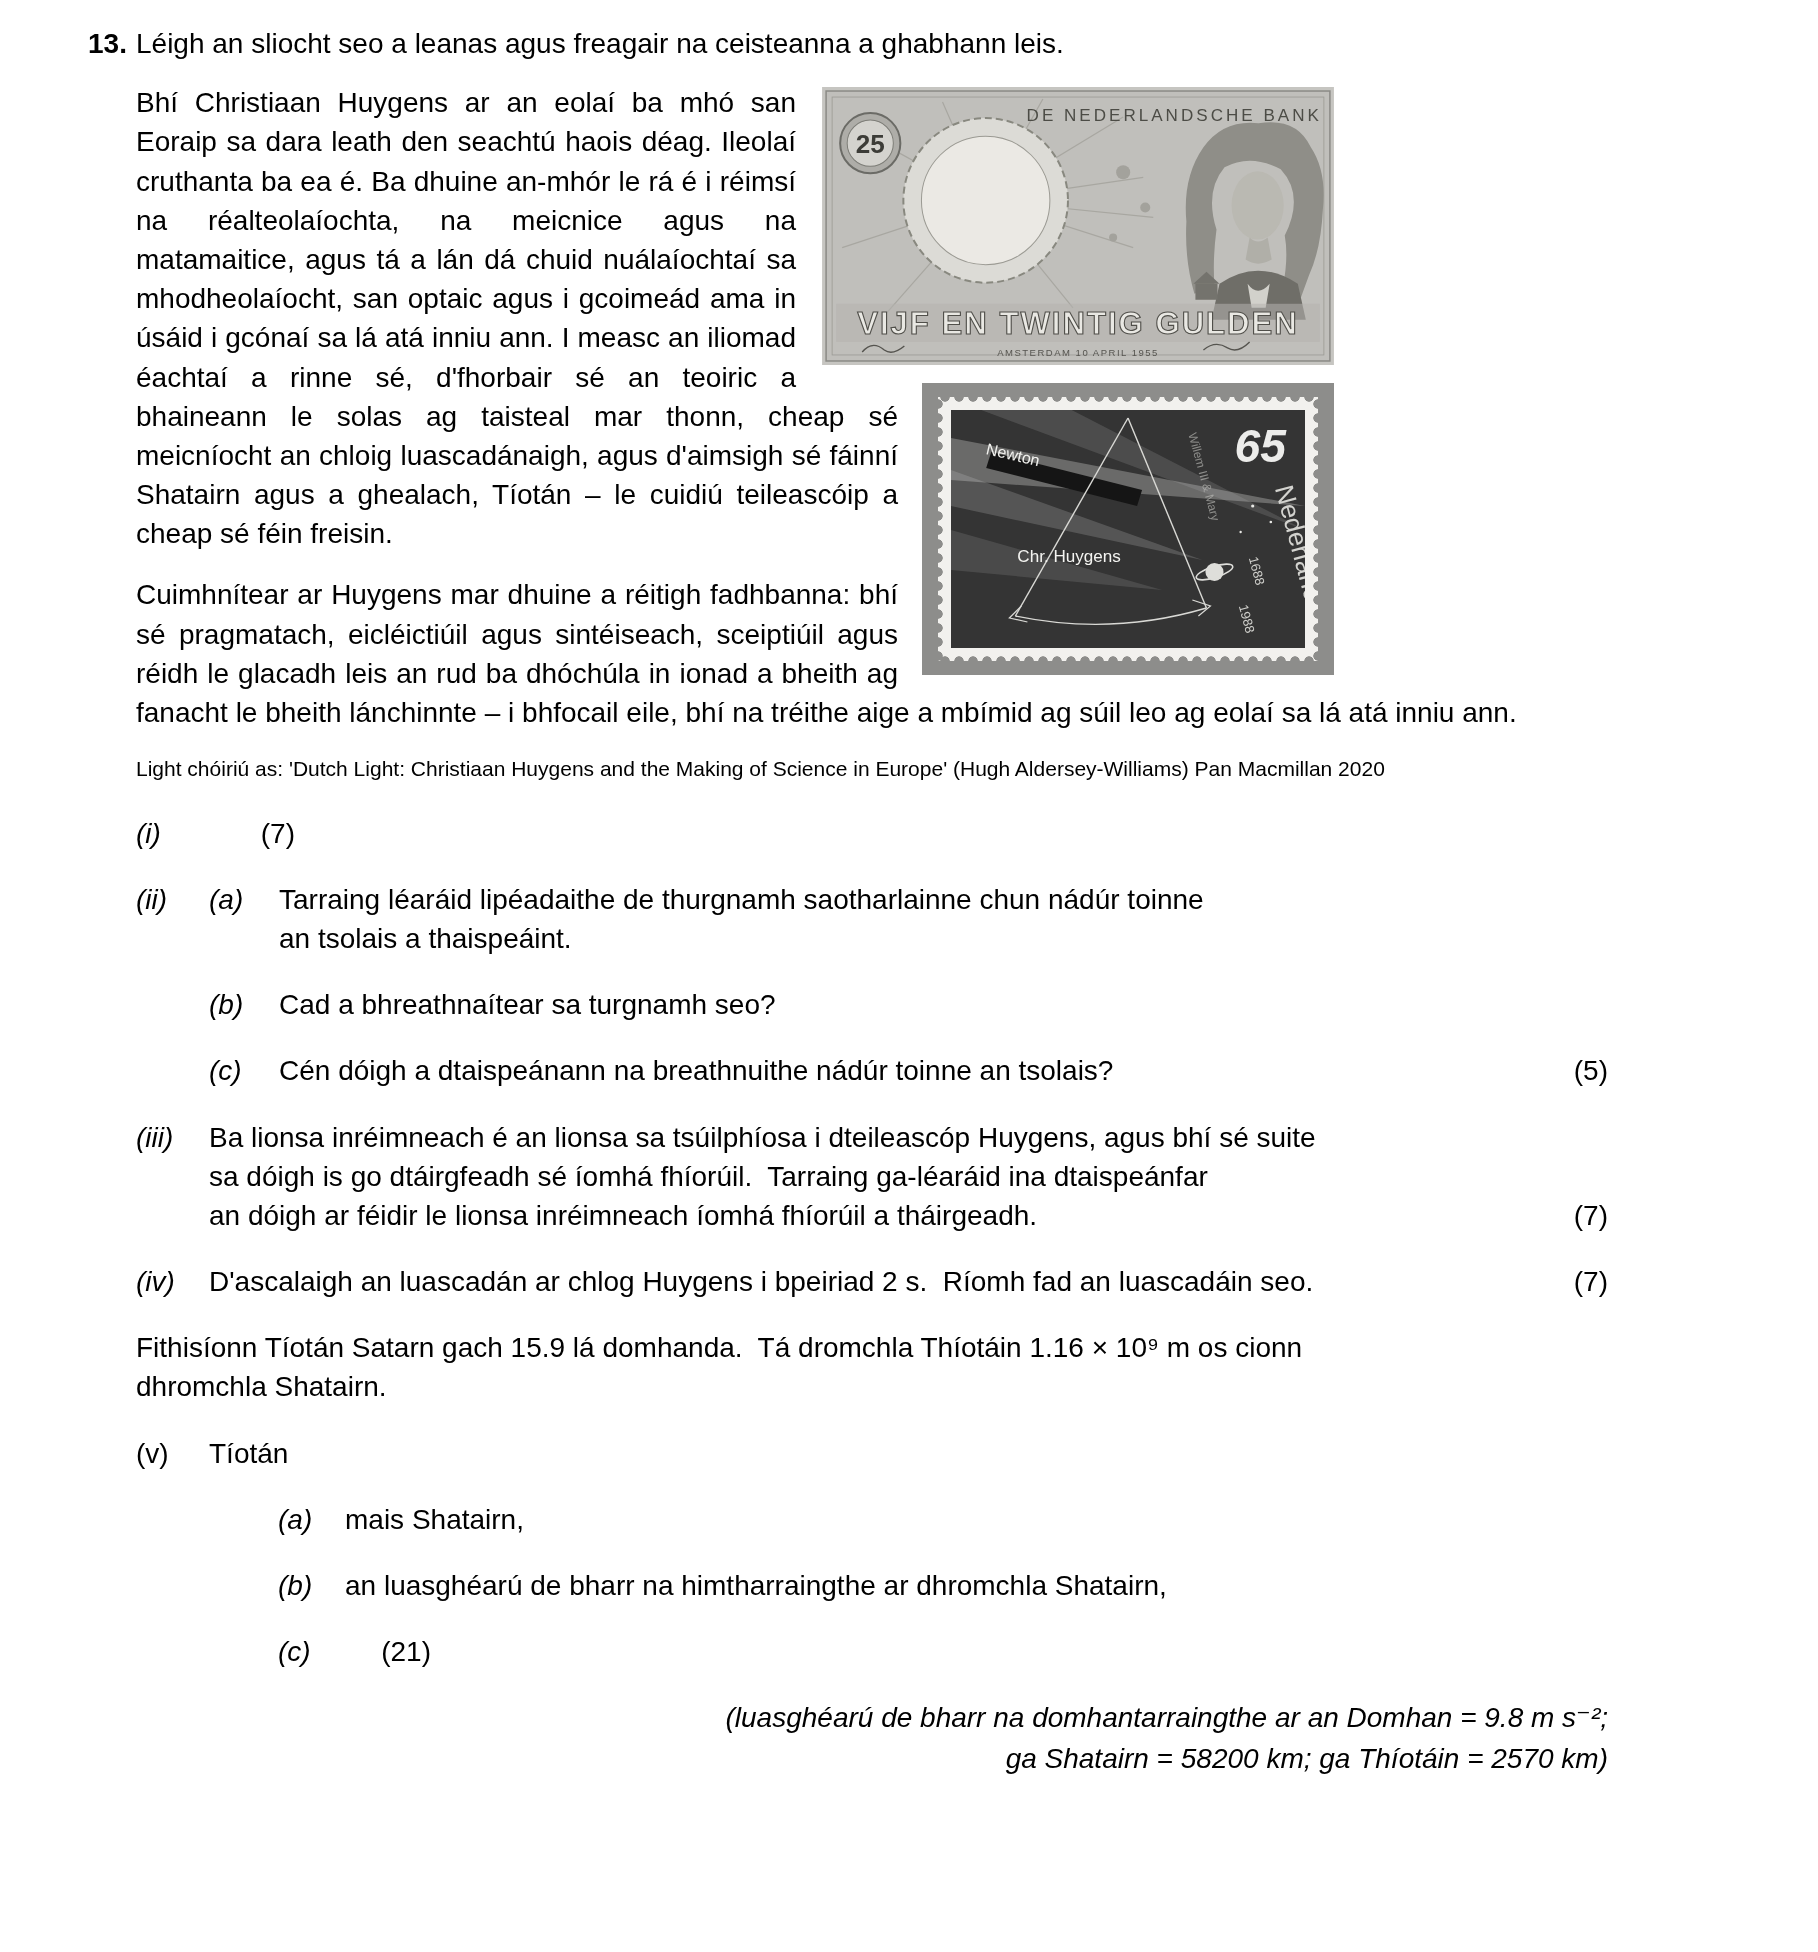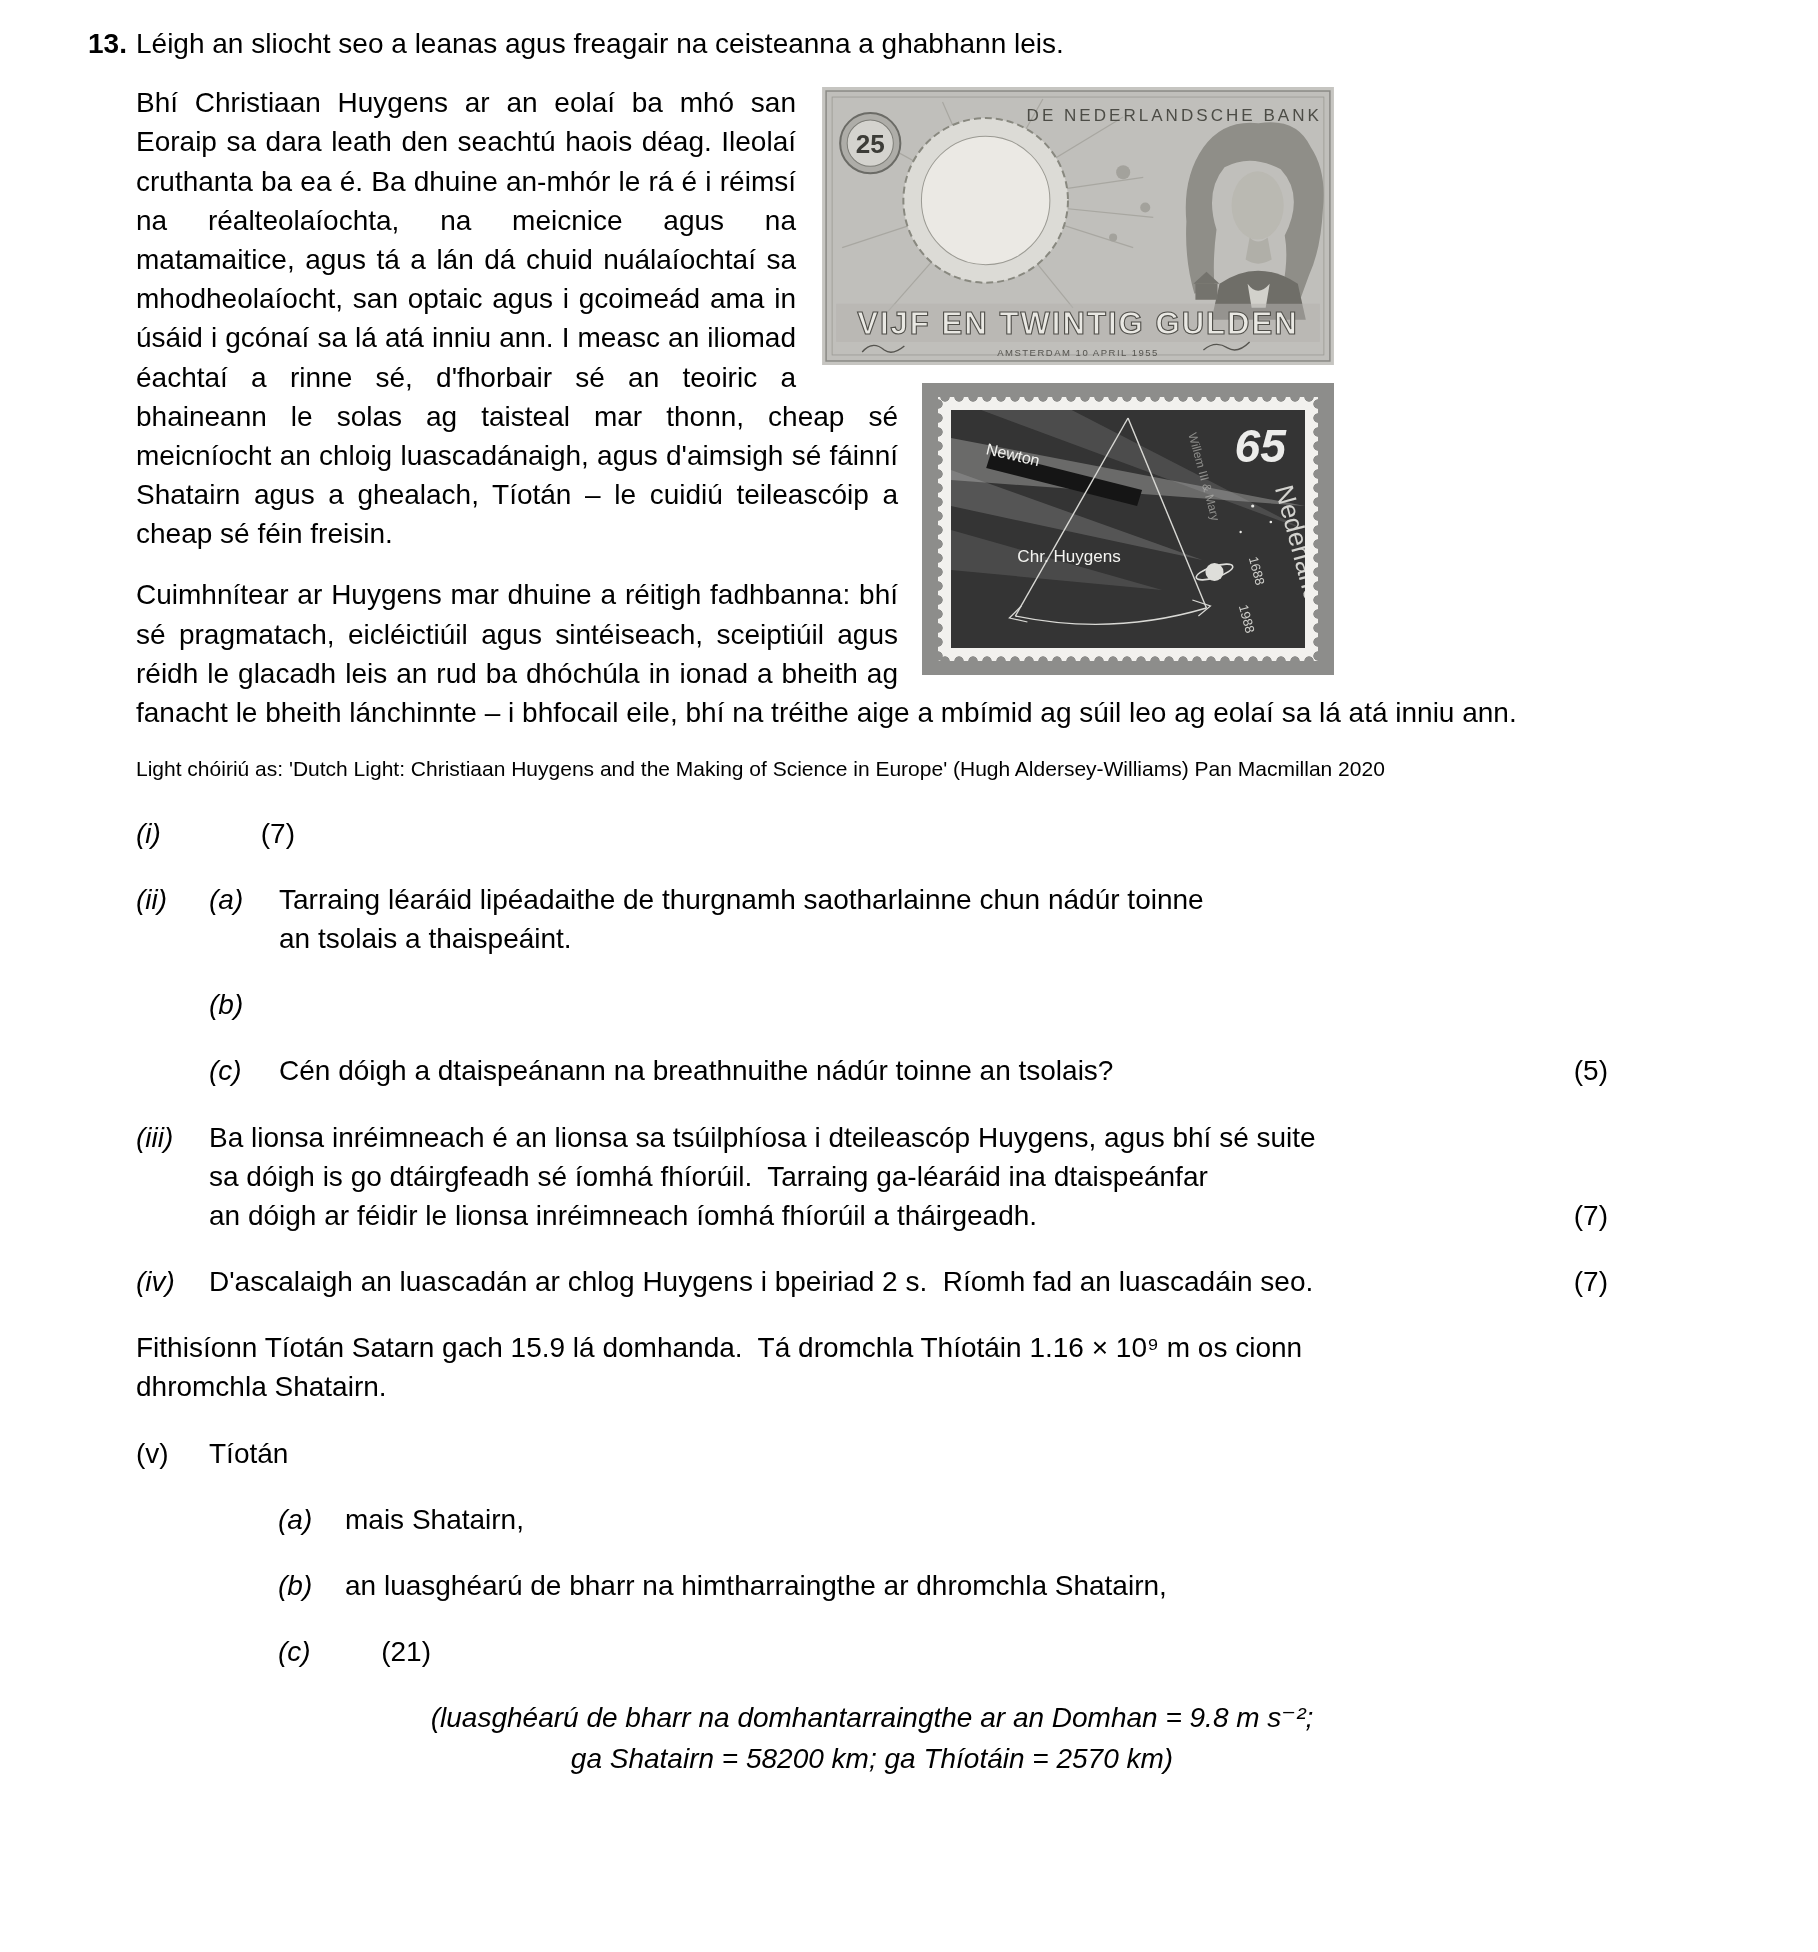--- a/index.html
+++ b/index.html
@@ -66,21 +66,21 @@
   .q-label.upright { font-style:normal; }
   .q-sub { width:70px; flex:none; font-style:italic; }
   .q-spacer { width:73px; flex:none; }
   .q-spacer2 { width:142px; flex:none; }
   .q-sub2 { width:67px; flex:none; font-style:italic; }
   .q-text { flex:1; white-space:pre-wrap; }
   .q-marks { width:86px; flex:none; text-align:right; }
   .q-marks.bottom { align-self:flex-end; }
   .interlude { margin-bottom:27px; white-space:pre-wrap; }
   
-  .constants { margin-top:6px; text-align:center; font-style:italic; }
+  .constants { margin-top:6px; text-align:right; font-style:italic; }
   .constants div { line-height:1.45; }
 </style>
 </head>
 <body>
 
 <div class="page">
 
   <div class="q-header">
     <span class="q-number">13.</span>
     <span class="intro">Léigh an sliocht seo a leanas agus freagair na ceisteanna a ghabhann leis.</span>
@@ -216,20 +216,21 @@
         <span class="q-label">(ii)</span>
         <span class="q-sub">(a)</span>
         <span class="q-text">Tarraing léaráid lipéadaithe de thurgnamh saotharlainne chun nádúr toinne
 an tsolais a thaispeáint.</span>
         <span class="q-marks"></span>
       </div>
 
       <div class="q-row">
         <span class="q-spacer"></span>
         <span class="q-sub">(b)</span>
+        <span class="q-text">Cad a bhreathnaítear sa turgnamh seo?</span>
         <span class="q-marks"></span>
       </div>
 
       <div class="q-row">
         <span class="q-spacer"></span>
         <span class="q-sub">(c)</span>
         <span class="q-text">Cén dóigh a dtaispeánann na breathnuithe nádúr toinne an tsolais?</span>
         <span class="q-marks">(5)</span>
       </div>
 

